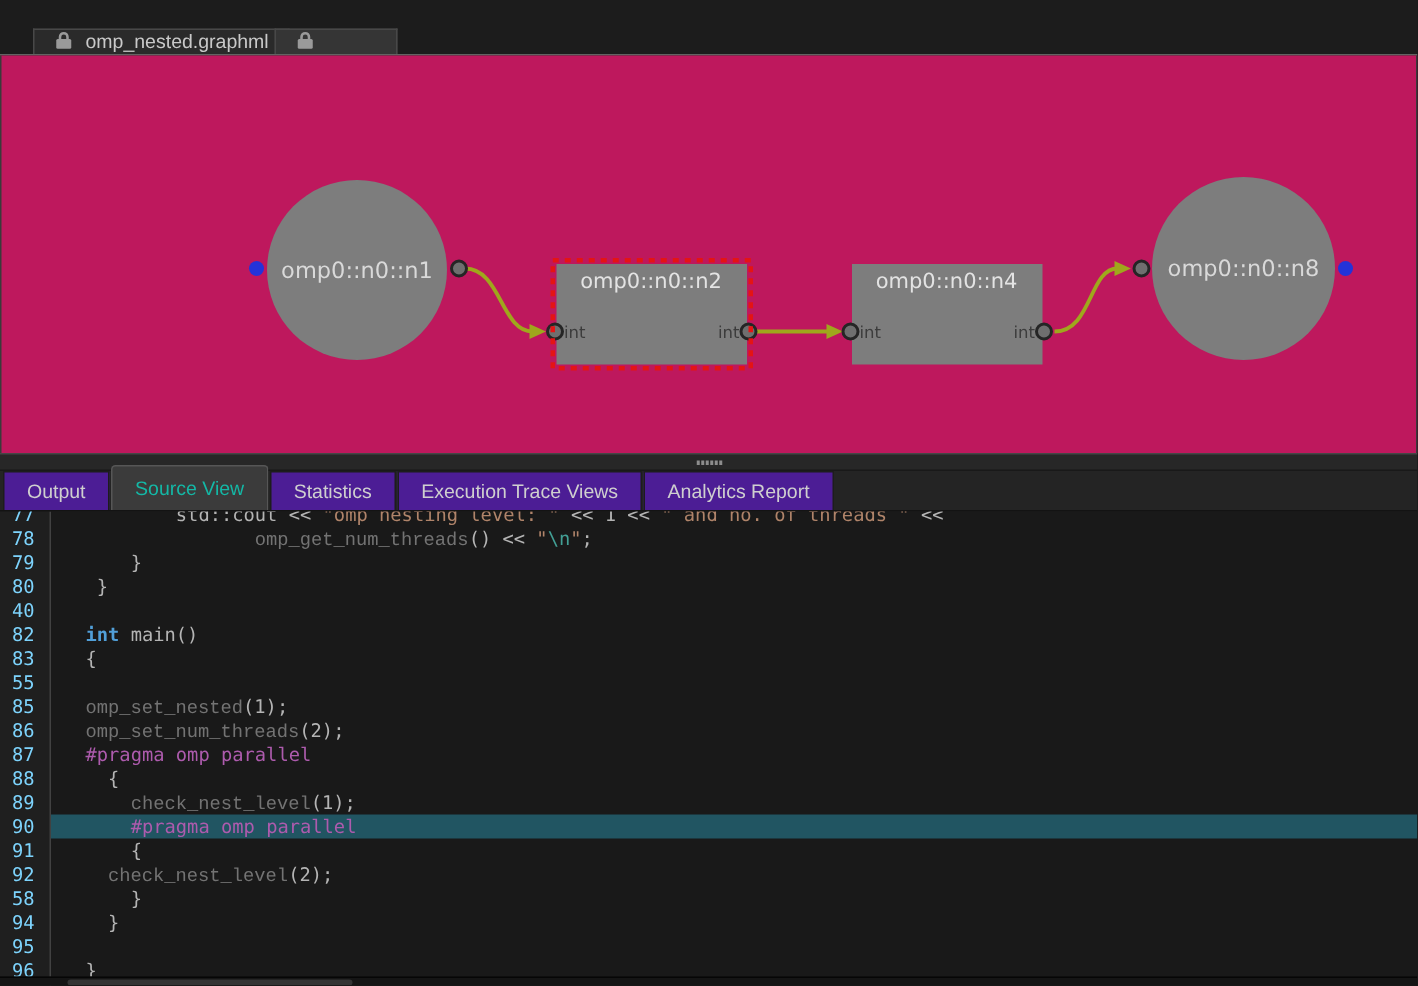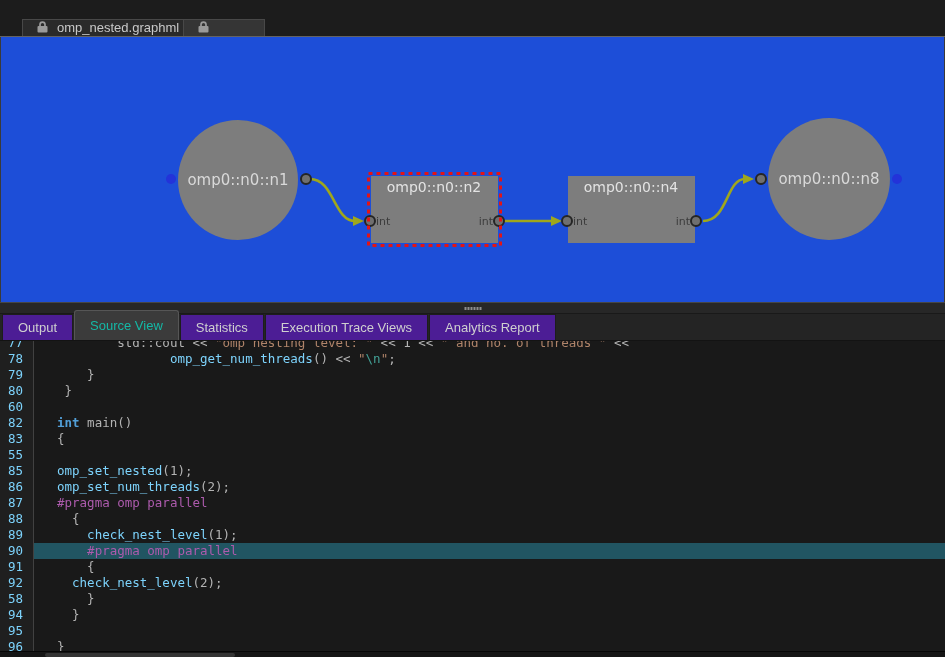--- a/index.html
+++ b/index.html
@@ -11,21 +11,21 @@
   .top-tabbar { position:absolute; top:0; left:0; width:945px; height:37px;
                 background:#1c1c1c; border-bottom:1px solid #636363; }
   .ttab { position:absolute; bottom:0; height:17px; display:flex; align-items:flex-start;
           gap:8px; padding:0 13px; background:#2a2a2a; border:1px solid #484848;
           border-bottom:none; color:#c9c9c9; font-size:13px; cursor:default; }
   .ttab.active { background:#353535; color:#d6d6d6;flex-direction:column; }
   .ttab .ico { display:flex; align-items:center; }
 
   
   .graph { position:absolute; top:37px; left:0; width:945px; height:265px;
-           background:#1d4ed8; border-left:1px solid #3a3a3a; border-right:1px solid #3a3a3a; }
+           background:#be185d; border-left:1px solid #3a3a3a; border-right:1px solid #3a3a3a; }
   .graph svg { display:block; }
   .node-label { font-family:"DejaVu Sans", sans-serif; font-size:15px; fill:#d9d9d9; }
   .rect-title { font-family:"DejaVu Sans", sans-serif; font-size:14px; fill:#e3e3e3; }
   .port-label { font-family:"DejaVu Sans", sans-serif; font-size:11px; fill:#3c3c3c; }
 
   
   .splitter { position:absolute; top:302px; left:0; width:945px; height:12px;
               background:#272727; border-top:1px solid #464646; border-bottom:1px solid #191919; }
   .splitter .dots { position:absolute; left:50%; top:4px; transform:translateX(-50%);
                     display:flex; gap:1px; }
@@ -49,21 +49,21 @@
             font-family:"DejaVu Sans Mono", monospace; font-size:12.5px; }
   .gutter-bg { position:absolute; left:0; top:0; width:34px; height:100%;
                background:#1f1f1f; border-right:1px solid #414141; }
   .srclines { position:absolute; top:-6px; left:0; width:100%; }
   .srcline { display:flex; height:16px; line-height:16px; white-space:pre; }
   .lnum { width:34px; flex:0 0 34px; padding-left:8px; color:#7dd3fc; }
   .codecell { flex:1; padding-left:23px; }
   .codecell.hl { background:#215562; }
   .t-plain { color:#b4b4b4; }
   .t-kw    { color:#519fd8; font-weight:bold; }
-  .t-fn    { color:#7dd3fc; }
+  .t-fn    { color:#737373;font-family:Liberation Mono, monospace; }
   .t-str   { color:#b0846a; }
   .t-esc   { color:#43a096; }
   .t-pp    { color:#ad5bad; }
   .hscroll { position:absolute; bottom:0; left:0; width:945px; height:6px;
              background:#151515; border-top:1px solid #060606; }
   .hscroll .thumb { position:absolute; left:45px; top:1px; width:190px; height:4px;
                     background:#343434; border-radius:2px; }
 </style>
 </head>
 <body>
@@ -177,21 +177,21 @@
       </div>
   </div>
 
   <div class="source">
     <div class="gutter-bg"></div>
     <div class="srclines" id="srclines">
         <div class="srcline"><span class="lnum">77</span><span class="codecell"><span class="t-plain">        std::cout &lt;&lt; </span><span class="t-str">"omp nesting level: "</span><span class="t-plain"> &lt;&lt; 1 &lt;&lt; </span><span class="t-str">" and no. of threads "</span><span class="t-plain"> &lt;&lt;</span></span></div>
         <div class="srcline"><span class="lnum">78</span><span class="codecell"><span class="t-plain">               </span><span class="t-fn">omp_get_num_threads</span><span class="t-plain">() &lt;&lt; </span><span class="t-str">"</span><span class="t-esc">\n</span><span class="t-str">"</span><span class="t-plain">;</span></span></div>
         <div class="srcline"><span class="lnum">79</span><span class="codecell"><span class="t-plain">    }</span></span></div>
         <div class="srcline"><span class="lnum">80</span><span class="codecell"><span class="t-plain"> }</span></span></div>
-        <div class="srcline"><span class="lnum">60</span><span class="codecell"></span></div>
+        <div class="srcline"><span class="lnum">40</span><span class="codecell"></span></div>
         <div class="srcline"><span class="lnum">82</span><span class="codecell"><span class="t-kw">int</span><span class="t-plain"> main()</span></span></div>
         <div class="srcline"><span class="lnum">83</span><span class="codecell"><span class="t-plain">{</span></span></div>
         <div class="srcline"><span class="lnum">55</span><span class="codecell"></span></div>
         <div class="srcline"><span class="lnum">85</span><span class="codecell"><span class="t-fn">omp_set_nested</span><span class="t-plain">(1);</span></span></div>
         <div class="srcline"><span class="lnum">86</span><span class="codecell"><span class="t-fn">omp_set_num_threads</span><span class="t-plain">(2);</span></span></div>
         <div class="srcline"><span class="lnum">87</span><span class="codecell"><span class="t-pp">#pragma omp parallel</span></span></div>
         <div class="srcline"><span class="lnum">88</span><span class="codecell"><span class="t-plain">  {</span></span></div>
         <div class="srcline"><span class="lnum">89</span><span class="codecell"><span class="t-plain">    </span><span class="t-fn">check_nest_level</span><span class="t-plain">(1);</span></span></div>
         <div class="srcline"><span class="lnum">90</span><span class="codecell hl"><span class="t-plain">    </span><span class="t-pp">#pragma omp parallel</span></span></div>
         <div class="srcline"><span class="lnum">91</span><span class="codecell"><span class="t-plain">    {</span></span></div>

